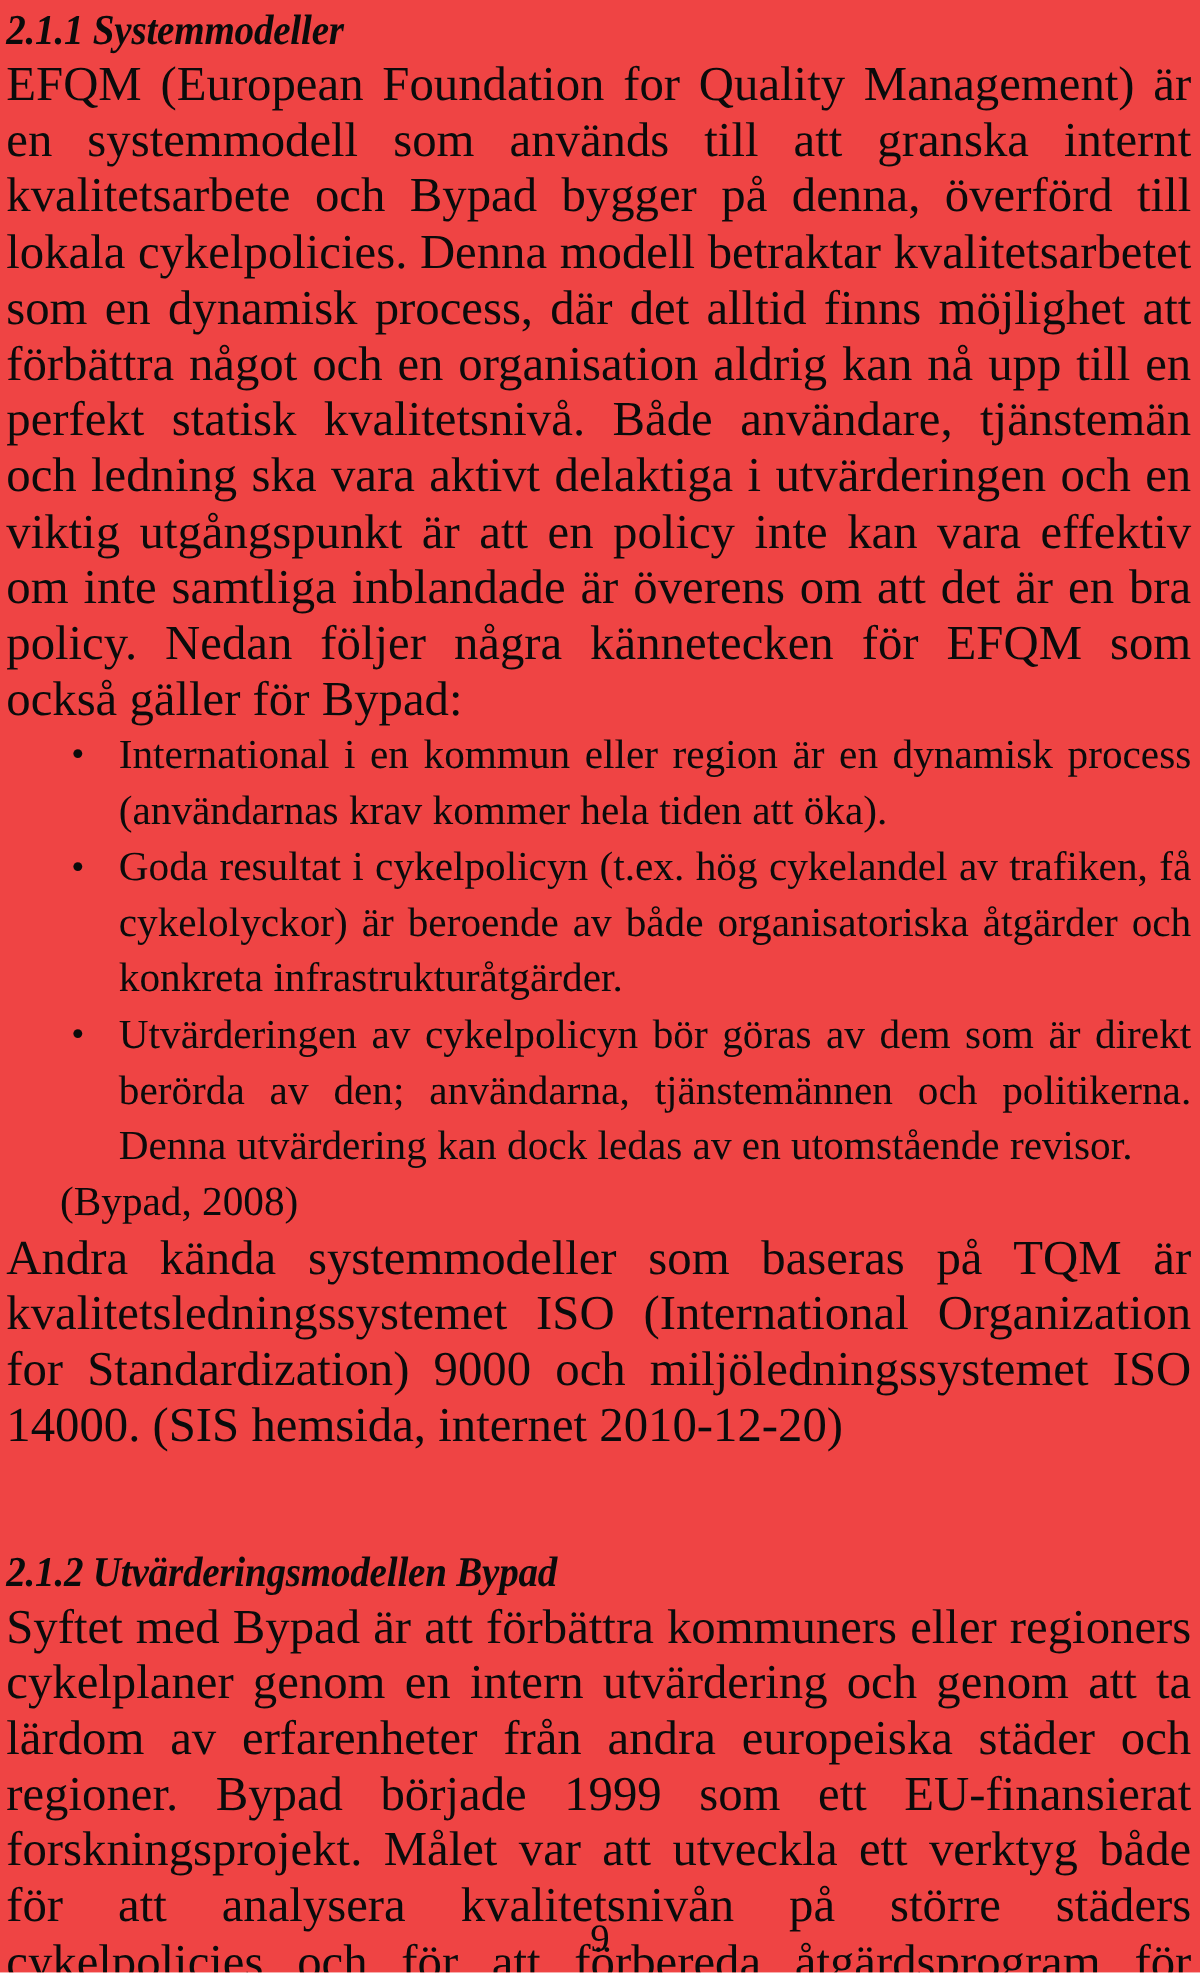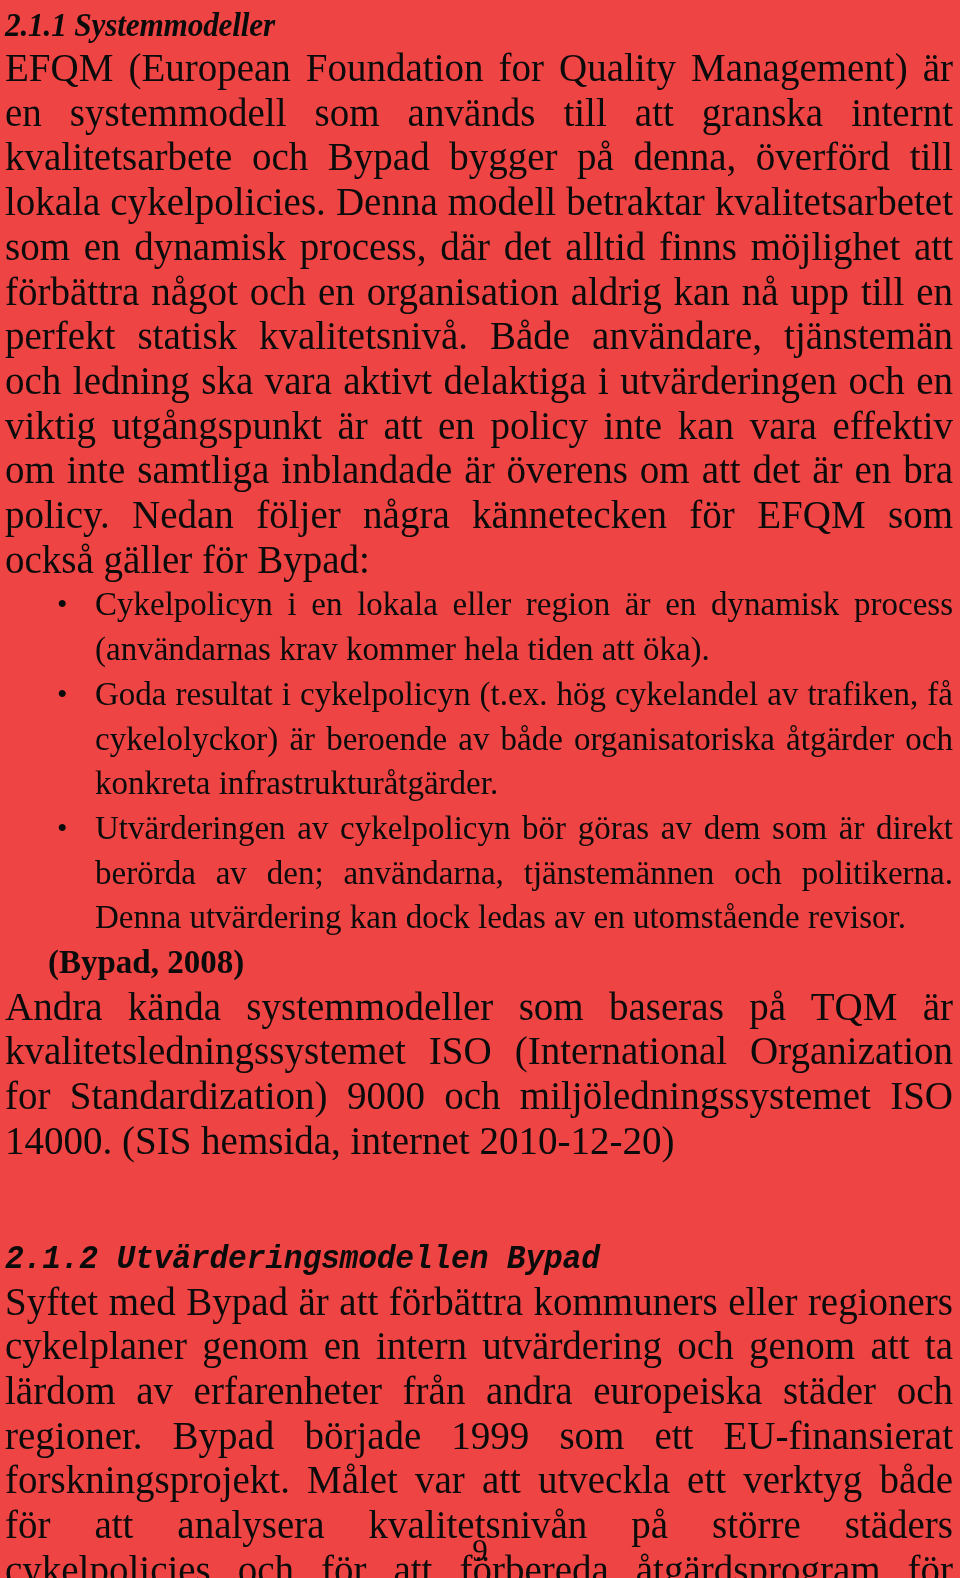--- a/index.html
+++ b/index.html
@@ -29,21 +29,21 @@
     font-style: italic;
     letter-spacing: -0.2px;
     margin: 0;
     padding: 0;
     line-height: 42px;
     transform: scaleX(0.92);
     transform-origin: left center;
     white-space: nowrap;
   }
   .heading-1-wrap { margin-top: 4px; }
-  .heading-2-wrap { margin-top: 0px; font-family: Liberation Mono, monospace; }
+  .heading-2-wrap { margin-top: 0px; }
 
   p.body {
     font-size: 39px;
     line-height: 44.7px;
     margin: 0;
     padding: 0;
     text-align: justify;
     text-justify: inter-word;
     word-spacing: 0px;
     -webkit-font-smoothing: antialiased;
@@ -78,21 +78,20 @@
     display: inline-block;
     width: 0;
   }
 
   .citation {
     font-size: 33px;
     line-height: 44.7px;
     margin: 0;
     padding-left: 43px;
     text-align: left;
-    font-weight: bold;
   }
   .para-after-cite { margin-top: 0px; }
 
   .gap-before-heading2 { height: 74px; }
 
   .page-number {
     position: absolute;
     left: 0;
     right: 0;
     top: 1533px;
@@ -111,21 +110,21 @@
 
     <div class="heading-1-wrap">
       <h2 class="heading">2.1.1 Systemmodeller</h2>
     </div>
 
     <p class="body para-1">EFQM (European Foundation for Quality Management) är en systemmodell som används till att granska internt kvalitetsarbete och Bypad bygger på denna, överförd till lokala cykelpolicies. Denna modell betraktar kvalitetsarbetet som en dynamisk process, där det alltid finns möjlighet att förbättra något och en organisation aldrig kan nå upp till en perfekt statisk kvalitetsnivå. Både användare, tjänstemän och ledning ska vara aktivt delaktiga i utvärderingen och en viktig utgångspunkt är att en policy inte kan vara effektiv om inte samtliga inblandade är överens om att det är en bra policy. Nedan följer några kännetecken för EFQM som också gäller för Bypad:</p>
 
     <ul class="bullets">
       <li>
         <span class="bullet-dot">•</span>
-        <span class="li-text">Cykelpolicyn i en lokala eller region är en dynamisk process (användarnas krav kommer hela tiden att öka).</span>
+        <span class="li-text">International i en kommun eller region är en dynamisk process (användarnas krav kommer hela tiden att öka).</span>
       </li>
       <li>
         <span class="bullet-dot">•</span>
         <span class="li-text">Goda resultat i cykelpolicyn (t.ex. hög cykelandel av trafiken, få cykelolyckor) är beroende av både organisatoriska åtgärder och konkreta infrastrukturåtgärder.</span>
       </li>
       <li>
         <span class="bullet-dot">•</span>
         <span class="li-text">Utvärderingen av cykelpolicyn bör göras av dem som är direkt berörda av den; användarna, tjänstemännen och politikerna. Denna utvärdering kan dock ledas av en utomstående revisor.</span>
       </li>
     </ul>

